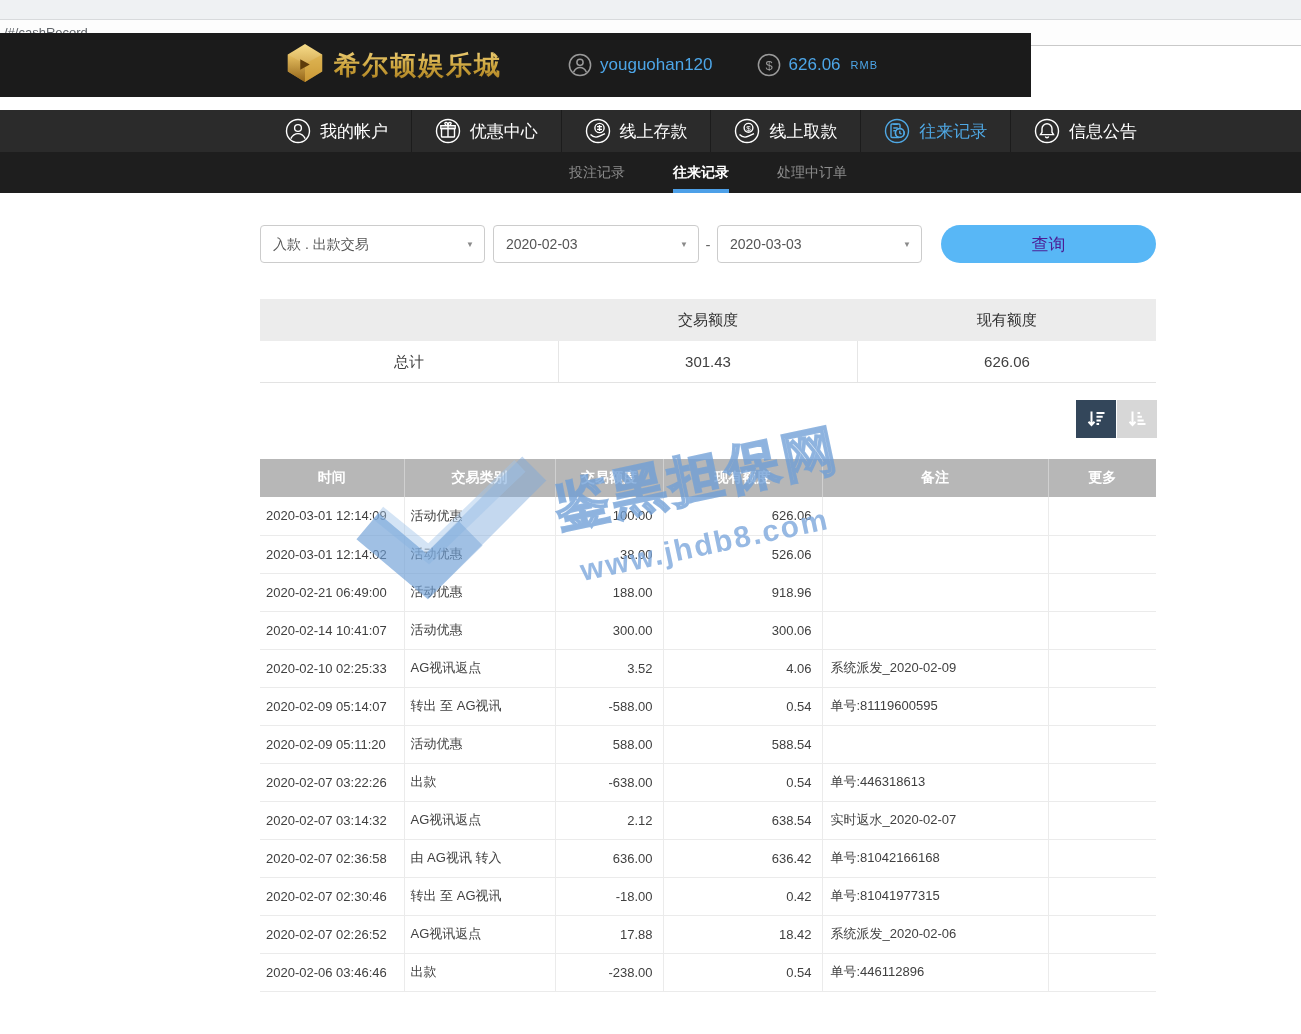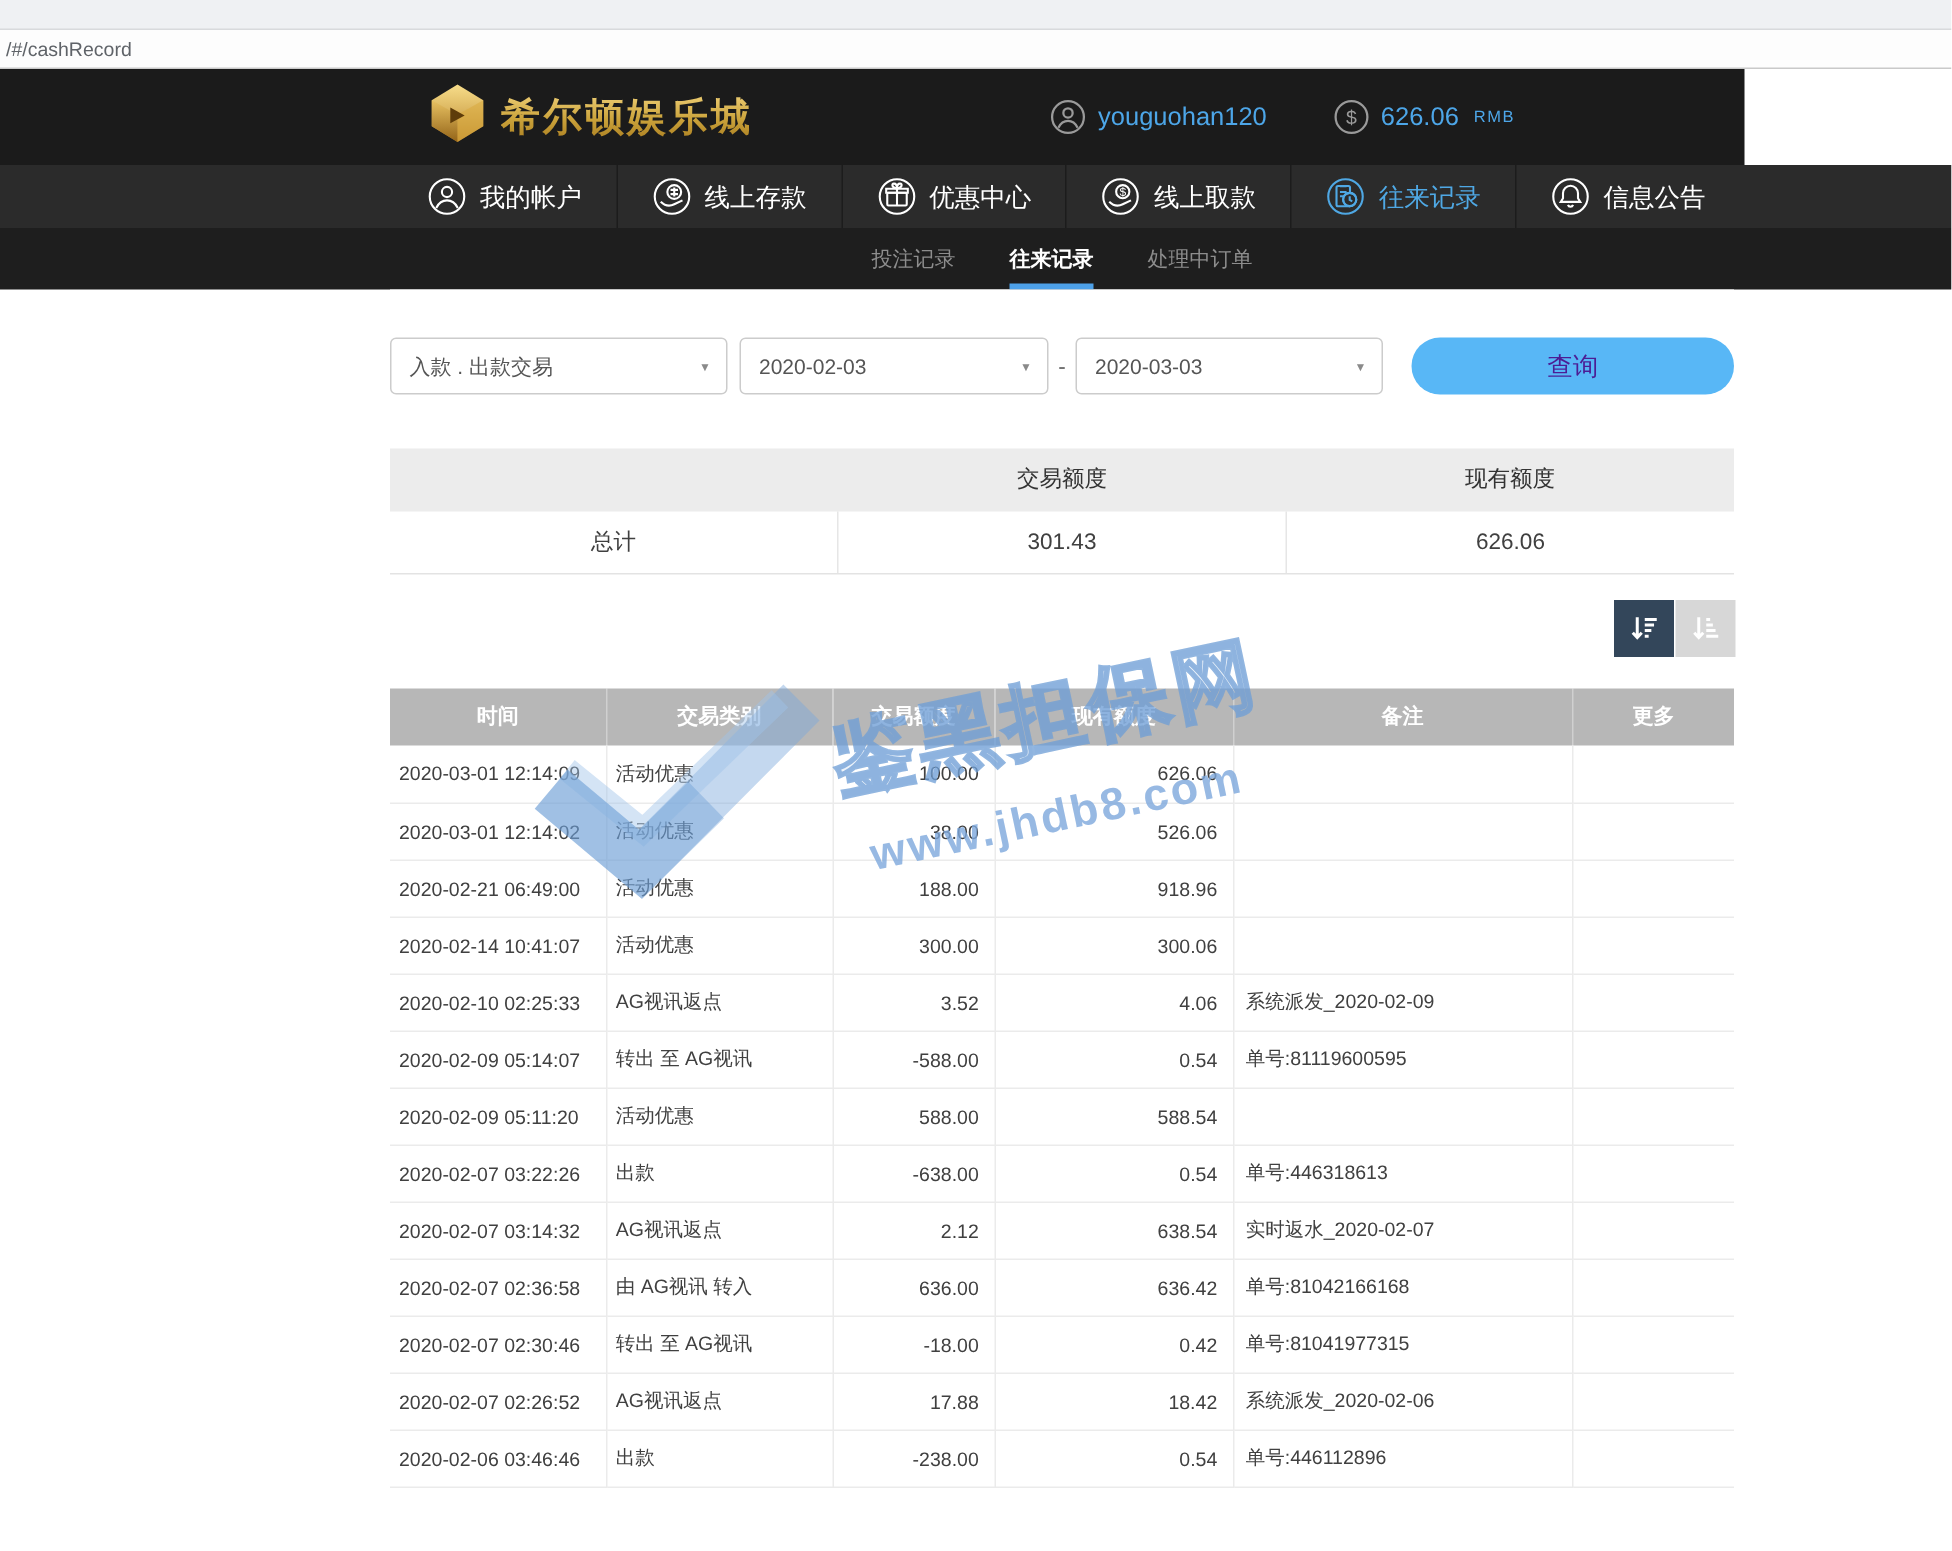--- a/index.html
+++ b/index.html
@@ -9,21 +9,21 @@
     font-family:"Liberation Sans","DejaVu Sans",sans-serif;
     color:#3c3c3c;
   }
   
   .chrome-strip { position:absolute; top:0; left:0; width:1301px; height:20px;
     background:#eff1f3; border-bottom:1px solid #d8dadc; }
   .address-bar { position:absolute; top:20px; left:0; width:1301px; height:26px;
     background:#fdfdfd; border-bottom:1px solid #c9c9c9;
     font-size:13px; color:#5f6368; line-height:25px; padding-left:4px; }
   
-  .site-header { position:absolute; top:46px; left:0; width:1163px; height:64px; background:#1b1b1b; }
+  .site-header { position:absolute; top:33px; left:0; width:1031px; height:64px; background:#1b1b1b; }
   .brand { position:absolute; left:284px; top:50%; transform:translateY(-50%);
     display:flex; align-items:center; gap:8px; }
   .brand-text { font-size:26px; font-weight:bold; letter-spacing:2px;
     background:linear-gradient(#f2d37c,#caa23a 55%,#a87b1f);
     -webkit-background-clip:text; background-clip:text; color:#d9b354;
     -webkit-text-fill-color:transparent; }
   .account { position:absolute; right:153px; top:50%; transform:translateY(-50%);
     display:flex; align-items:center; gap:44px; }
   .acct-group { display:flex; align-items:center; gap:8px; color:#4da6e8; }
   .acct-name { font-size:17px; }
@@ -33,21 +33,21 @@
   .main-nav { position:absolute; top:110px; left:0; width:1301px; height:42px; background:#2b2b2b; }
   .main-nav-inner { position:absolute; left:262px; width:898px; height:42px; display:flex; }
   .nav-item { flex:1; display:flex; align-items:center; justify-content:center; gap:9px;
     color:#ffffff; font-size:17px; cursor:pointer; border-right:1px solid rgba(0,0,0,0.35); }
   .nav-item:last-child { border-right:none; }
   .nav-item svg { width:26px; height:26px; }
   .nav-item.active { color:#4fa8e4; }
   
   .sub-nav { position:absolute; top:152px; left:0; width:1301px; height:41px; background:#1e1e1e; }
   .sub-nav-inner { position:absolute; left:260px; width:896px; height:41px;
-    display:flex; justify-content:center; gap:36px; }
+    display:flex; justify-content:center; gap:48px; }
   .subnav-item { position:relative; height:41px; line-height:41px; font-size:14px;
     color:#8d8d8d; cursor:pointer; }
   .subnav-item.active { color:#ffffff; font-weight:bold; }
   .subnav-item.active::after { content:""; position:absolute; left:0; right:0; bottom:0;
     height:4px; background:#4da0e8; }
   
   .content { position:absolute; top:193px; left:260px; width:896px; height:841px; background:#fff; }
   
   .filters { position:absolute; top:32px; left:0; width:896px; height:38px;
     display:flex; align-items:center; }
@@ -160,35 +160,35 @@
       <svg viewBox="0 0 26 26" fill="none" stroke="currentColor" stroke-width="1.4">
         <circle cx="13" cy="13" r="11.5"></circle>
           <circle cx="13" cy="10" r="3.4"></circle>
         <path d="M5.8 20.6c1.7-3.3 4.3-5 7.2-5s5.5 1.7 7.2 5"></path>
       </svg>
       <span>我的帐户</span>
     </div>
     <div class="nav-item">
       <svg viewBox="0 0 26 26" fill="none" stroke="currentColor" stroke-width="1.4">
         <circle cx="13" cy="13" r="11.5"></circle>
-        <circle cx="14.5" cy="10" r="4.6"></circle>
-        <path d="M12 8.6h5M12 11.4h5M14.5 7v6"></path>
-        <path d="M5.5 16.5c2.8 2.8 6 3.2 9 1.7l5.5-2.6"></path>
-      </svg>
-      <span>线上存款</span>
-    </div>
-    <div class="nav-item">
-      <svg viewBox="0 0 26 26" fill="none" stroke="currentColor" stroke-width="1.4">
-        <circle cx="13" cy="13" r="11.5"></circle>
         <rect x="6.5" y="10.5" width="13" height="8.5" rx="0.8"></rect>
         <path d="M5.8 7.8h14.4v2.7H5.8z"></path>
           <path d="M13 7.8v11.2"></path>
         <path d="M13 7.6c-3.2 0-4-3.2-2-3.2s2 3.2 2 3.2zm0 0c3.2 0 4-3.2 2-3.2s-2 3.2-2 3.2z"></path>
       </svg>
       <span>优惠中心</span>
+    </div>
+    <div class="nav-item">
+      <svg viewBox="0 0 26 26" fill="none" stroke="currentColor" stroke-width="1.4">
+        <circle cx="13" cy="13" r="11.5"></circle>
+        <circle cx="14.5" cy="10" r="4.6"></circle>
+        <path d="M12 8.6h5M12 11.4h5M14.5 7v6"></path>
+        <path d="M5.5 16.5c2.8 2.8 6 3.2 9 1.7l5.5-2.6"></path>
+      </svg>
+      <span>线上存款</span>
     </div>
     <div class="nav-item">
       <svg viewBox="0 0 26 26" fill="none" stroke="currentColor" stroke-width="1.4">
         <circle cx="13" cy="13" r="11.5"></circle>
         <circle cx="14.5" cy="9.8" r="4.4"></circle>
         <text x="14.5" y="12.6" font-size="8" fill="currentColor" stroke="none" text-anchor="middle" font-family="Liberation Sans, sans-serif">$</text>
         <path d="M5.5 16.5c2.8 2.8 6 3.2 9 1.7l5.5-2.6"></path>
       </svg>
       <span>线上取款</span>
     </div>

